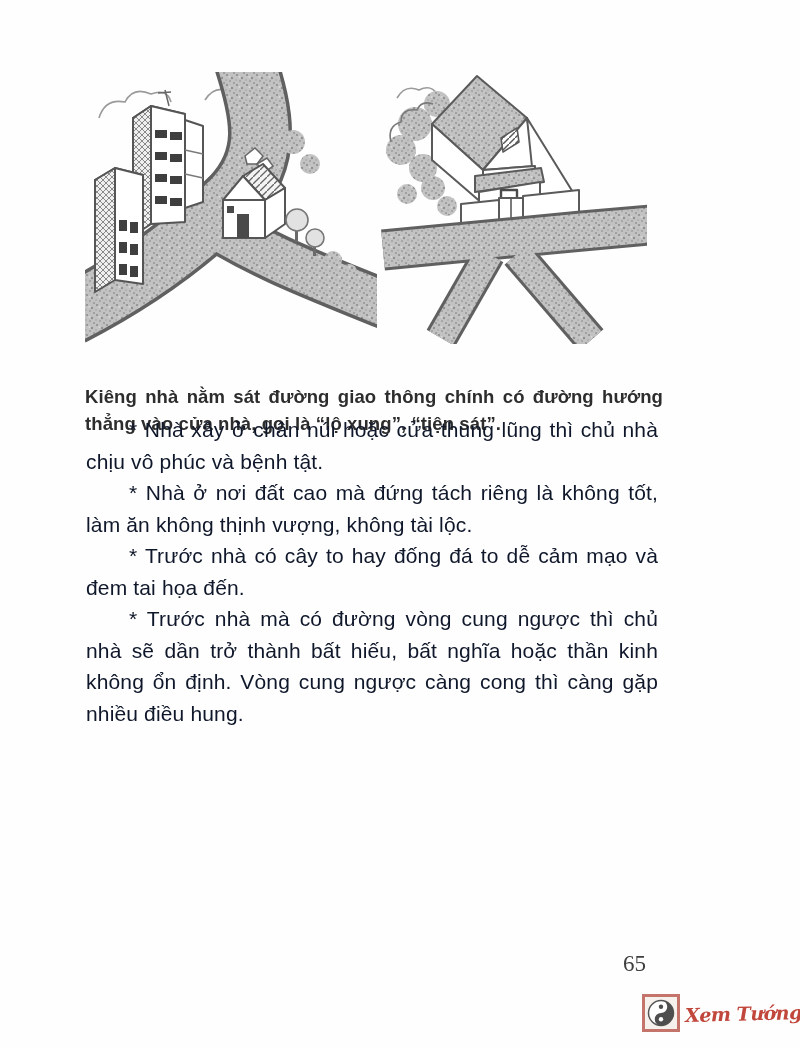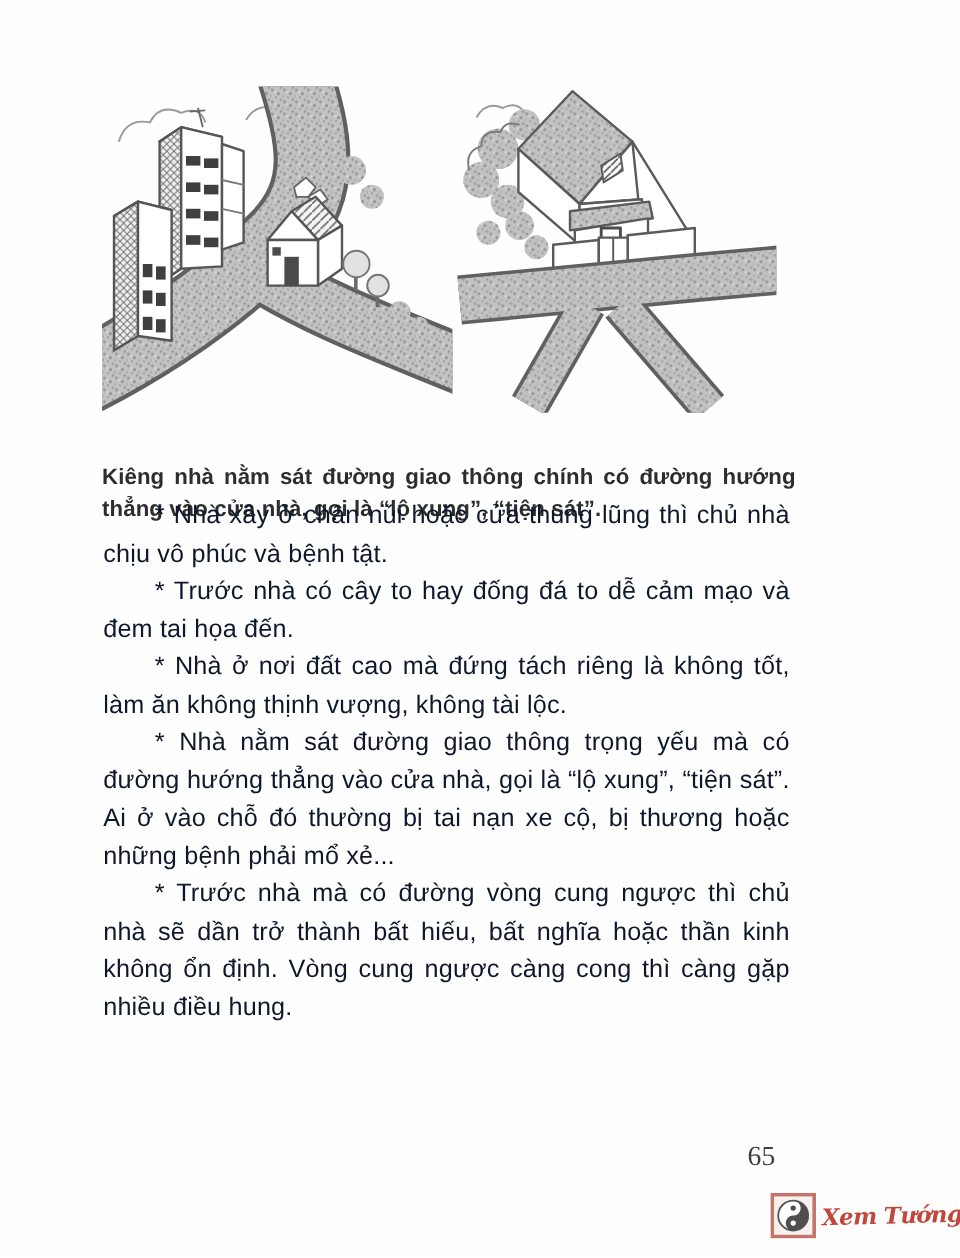--- a/index.html
+++ b/index.html
@@ -197,23 +197,22 @@
           <path d="M140,182 L214,268" stroke-width="27"></path>
         </g>
       </g>
     </svg>
   </div>
 
   <div class="caption">Kiêng nhà nằm sát đường giao thông chính có đường hướng thẳng vào cửa nhà, gọi là “lộ xung”, “tiện sát”.</div>
 
   <div class="bodytext">
     <p>* Nhà xây ở chân núi hoặc cửa thung lũng thì chủ nhà chịu vô phúc và bệnh tật.</p>
+    <p>* Nhà ở nơi đất cao mà đứng tách riêng là không tốt, làm ăn không thịnh vượng, không tài lộc.</p>
     <p>* Trước nhà có cây to hay đống đá to dễ cảm mạo và đem tai họa đến.</p>
-    <p>* Nhà ở nơi đất cao mà đứng tách riêng là không tốt, làm ăn không thịnh vượng, không tài lộc.</p>
-    <p>* Nhà nằm sát đường giao thông trọng yếu mà có đường hướng thẳng vào cửa nhà, gọi là “lộ xung”, “tiện sát”. Ai ở vào chỗ đó thường bị tai nạn xe cộ, bị thương hoặc những bệnh phải mổ xẻ...</p>
     <p>* Trước nhà mà có đường vòng cung ngược thì chủ nhà sẽ dần trở thành bất hiếu, bất nghĩa hoặc thần kinh không ổn định. Vòng cung ngược càng cong thì càng gặp nhiều điều hung.</p>
   </div>
 
   <div class="page-number">65</div>
 
   <div class="watermark">
     <svg width="38" height="38" viewBox="0 0 38 38">
       <rect x="1.5" y="1.5" width="35" height="35" fill="#f6f1ec" stroke="#c4746a" stroke-width="3"></rect>
       <circle cx="19" cy="19" r="12.5" fill="#ffffff" stroke="#555555" stroke-width="1.5"></circle>
       <path d="M19,6.5 a12.5,12.5 0 0 1 0,25 a6.25,6.25 0 0 1 0,-12.5 a6.25,6.25 0 0 0 0,-12.5 Z" fill="#4e4e4e"></path>

